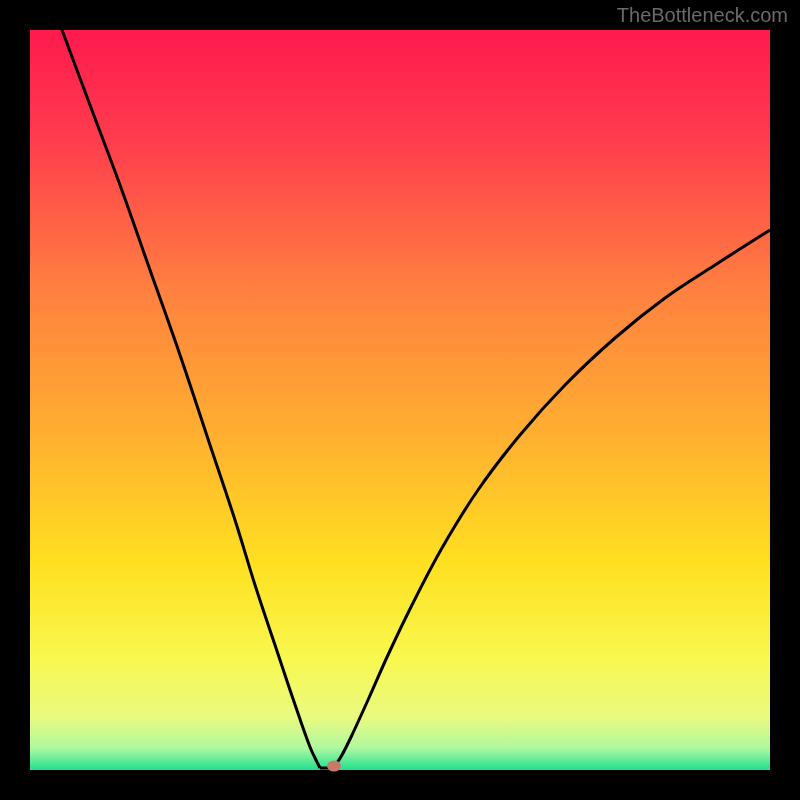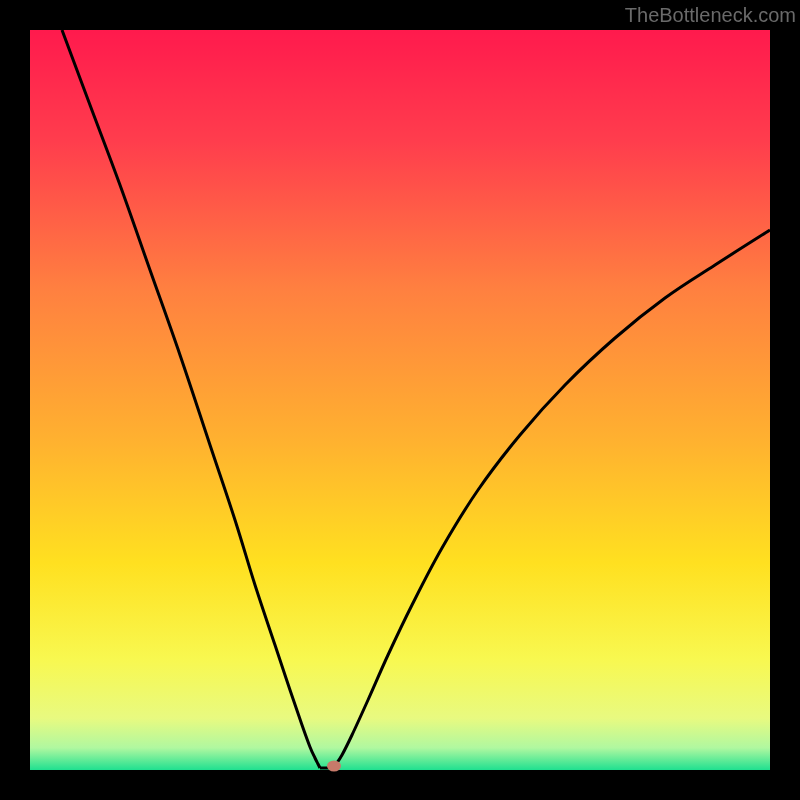--- a/index.html
+++ b/index.html
@@ -10,21 +10,21 @@
     body {
       width: 800px;
       height: 800px;
       background: #000;
       position: relative;
       overflow: hidden;
     }
     .watermark {
       position: absolute;
       top: 4px;
-      right: 4px;
+      right: 12px;
       color: #6a6a6a;
       font-family: Arial, Helvetica, sans-serif;
       font-size: 20px;
       font-weight: 500;
       z-index: 10;
     }
     .chart-container {
       position: absolute;
       top: 30px;
       left: 30px;

